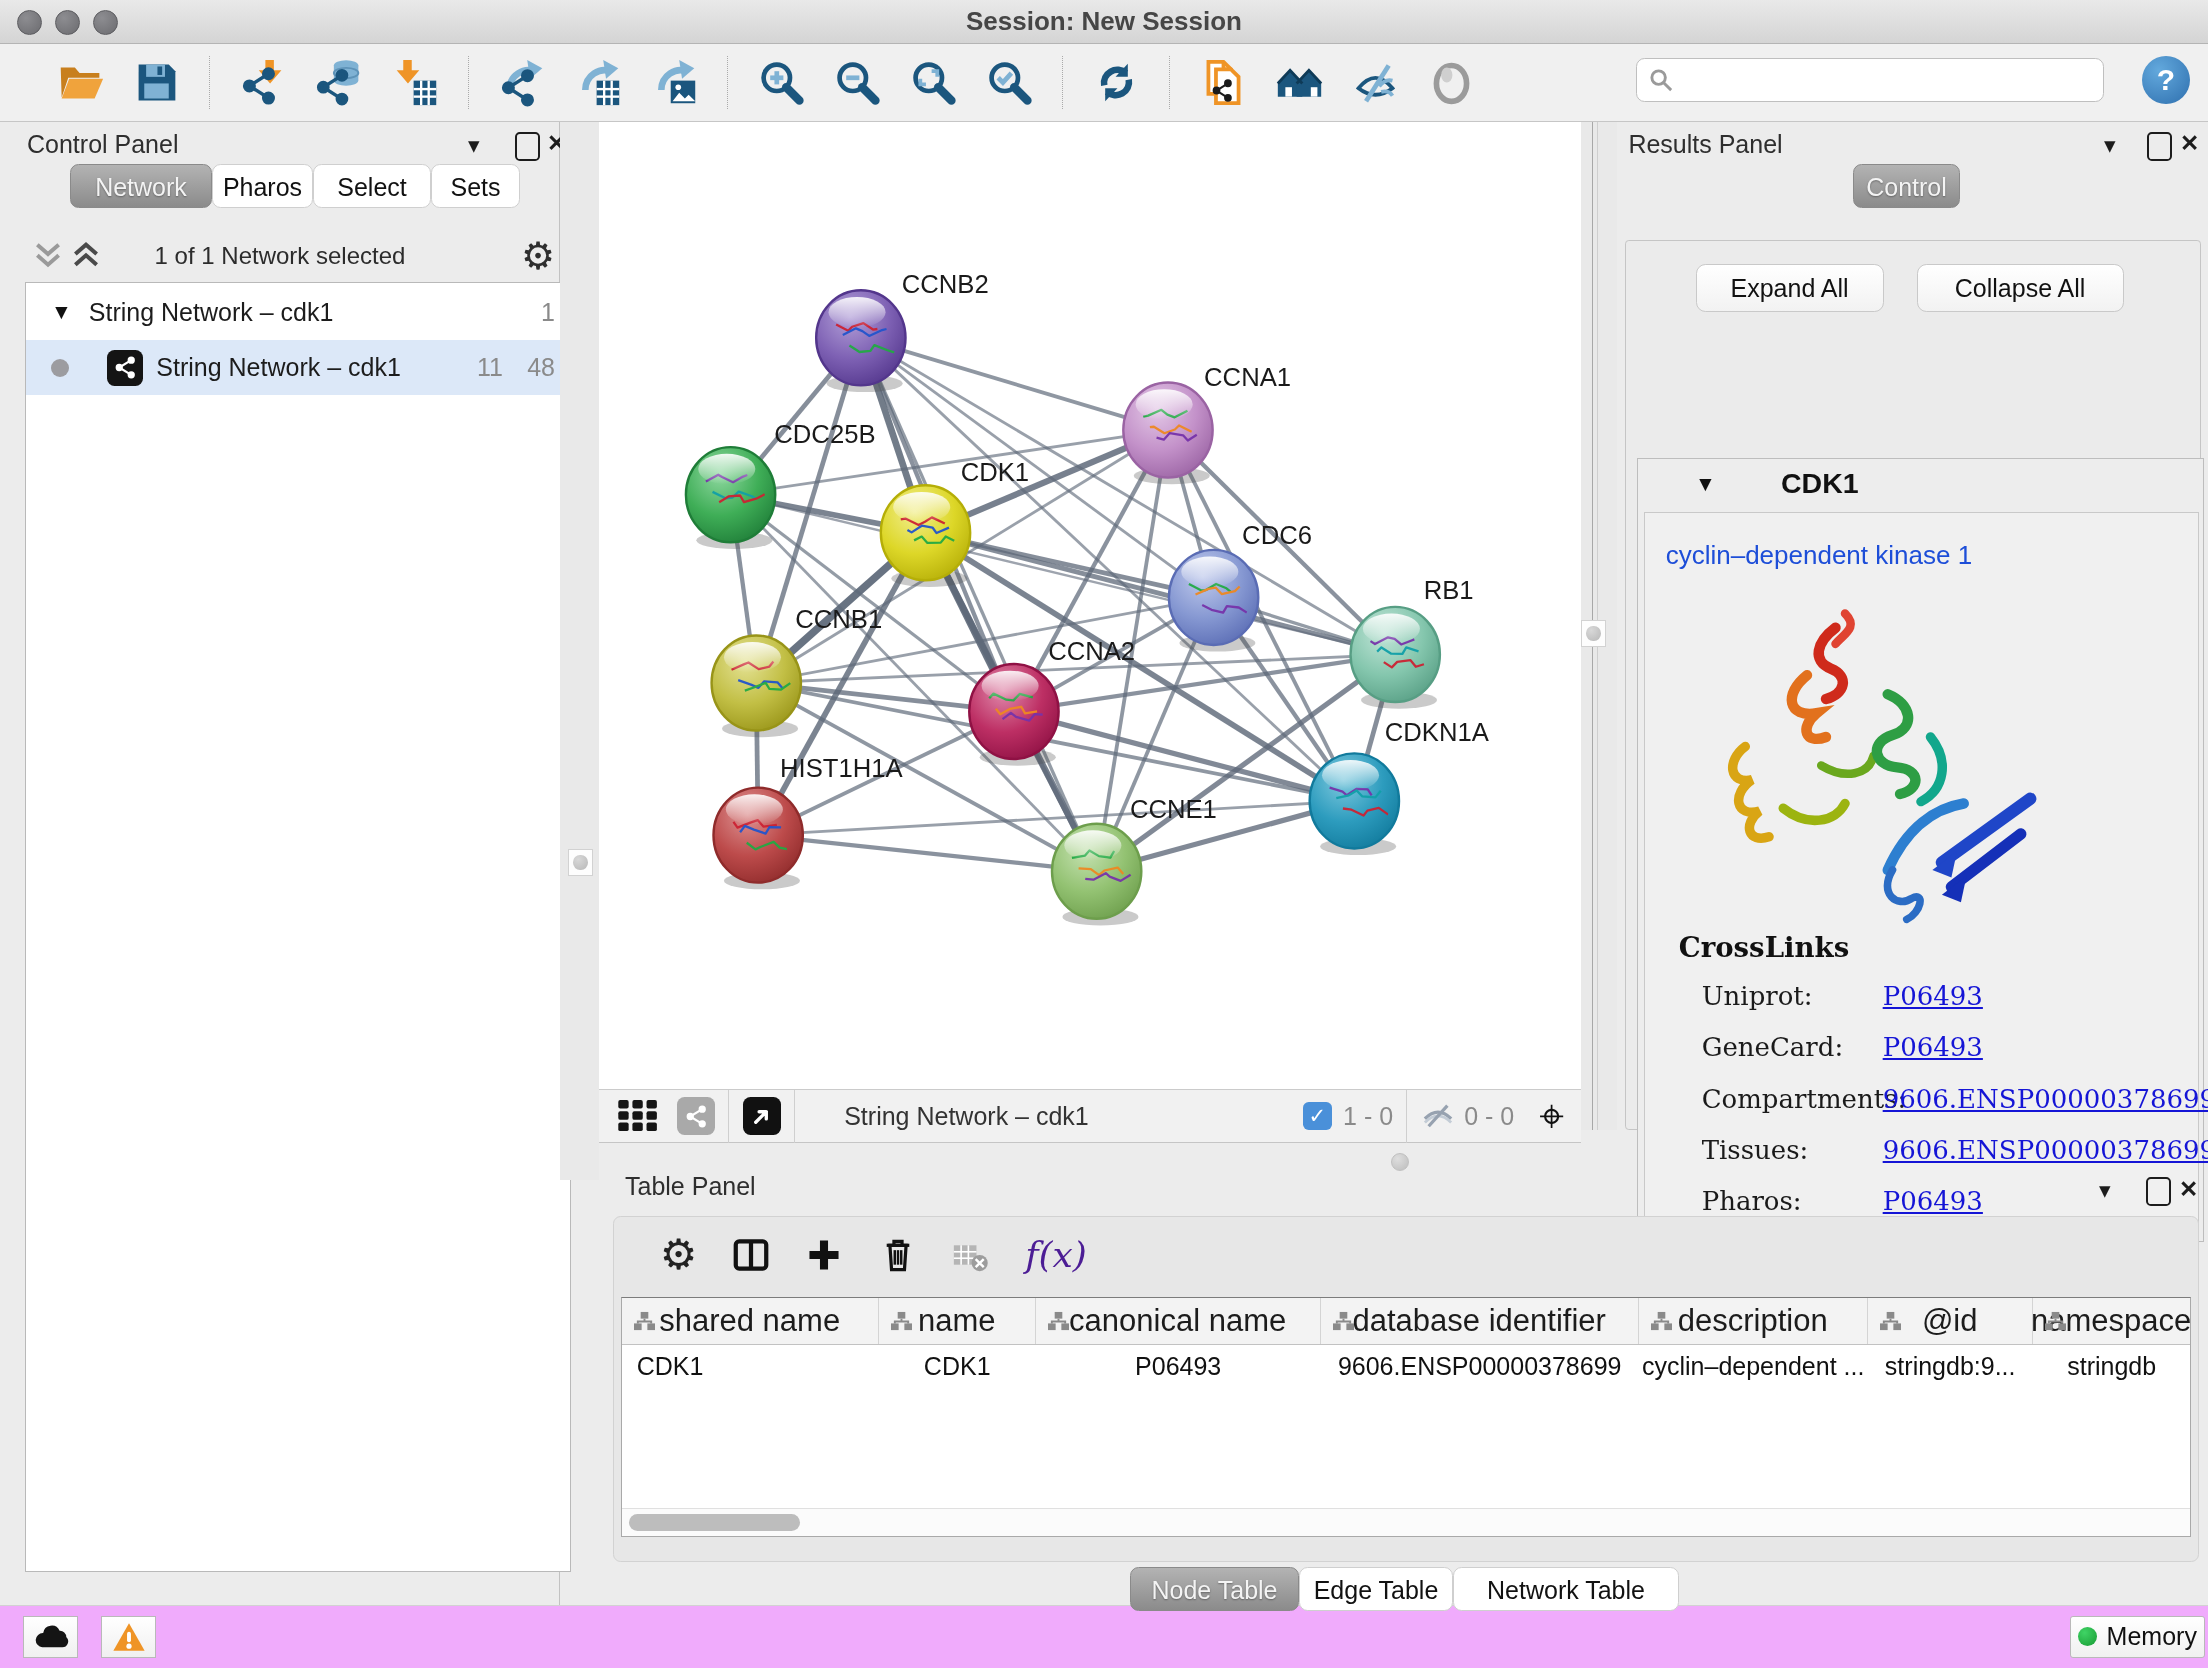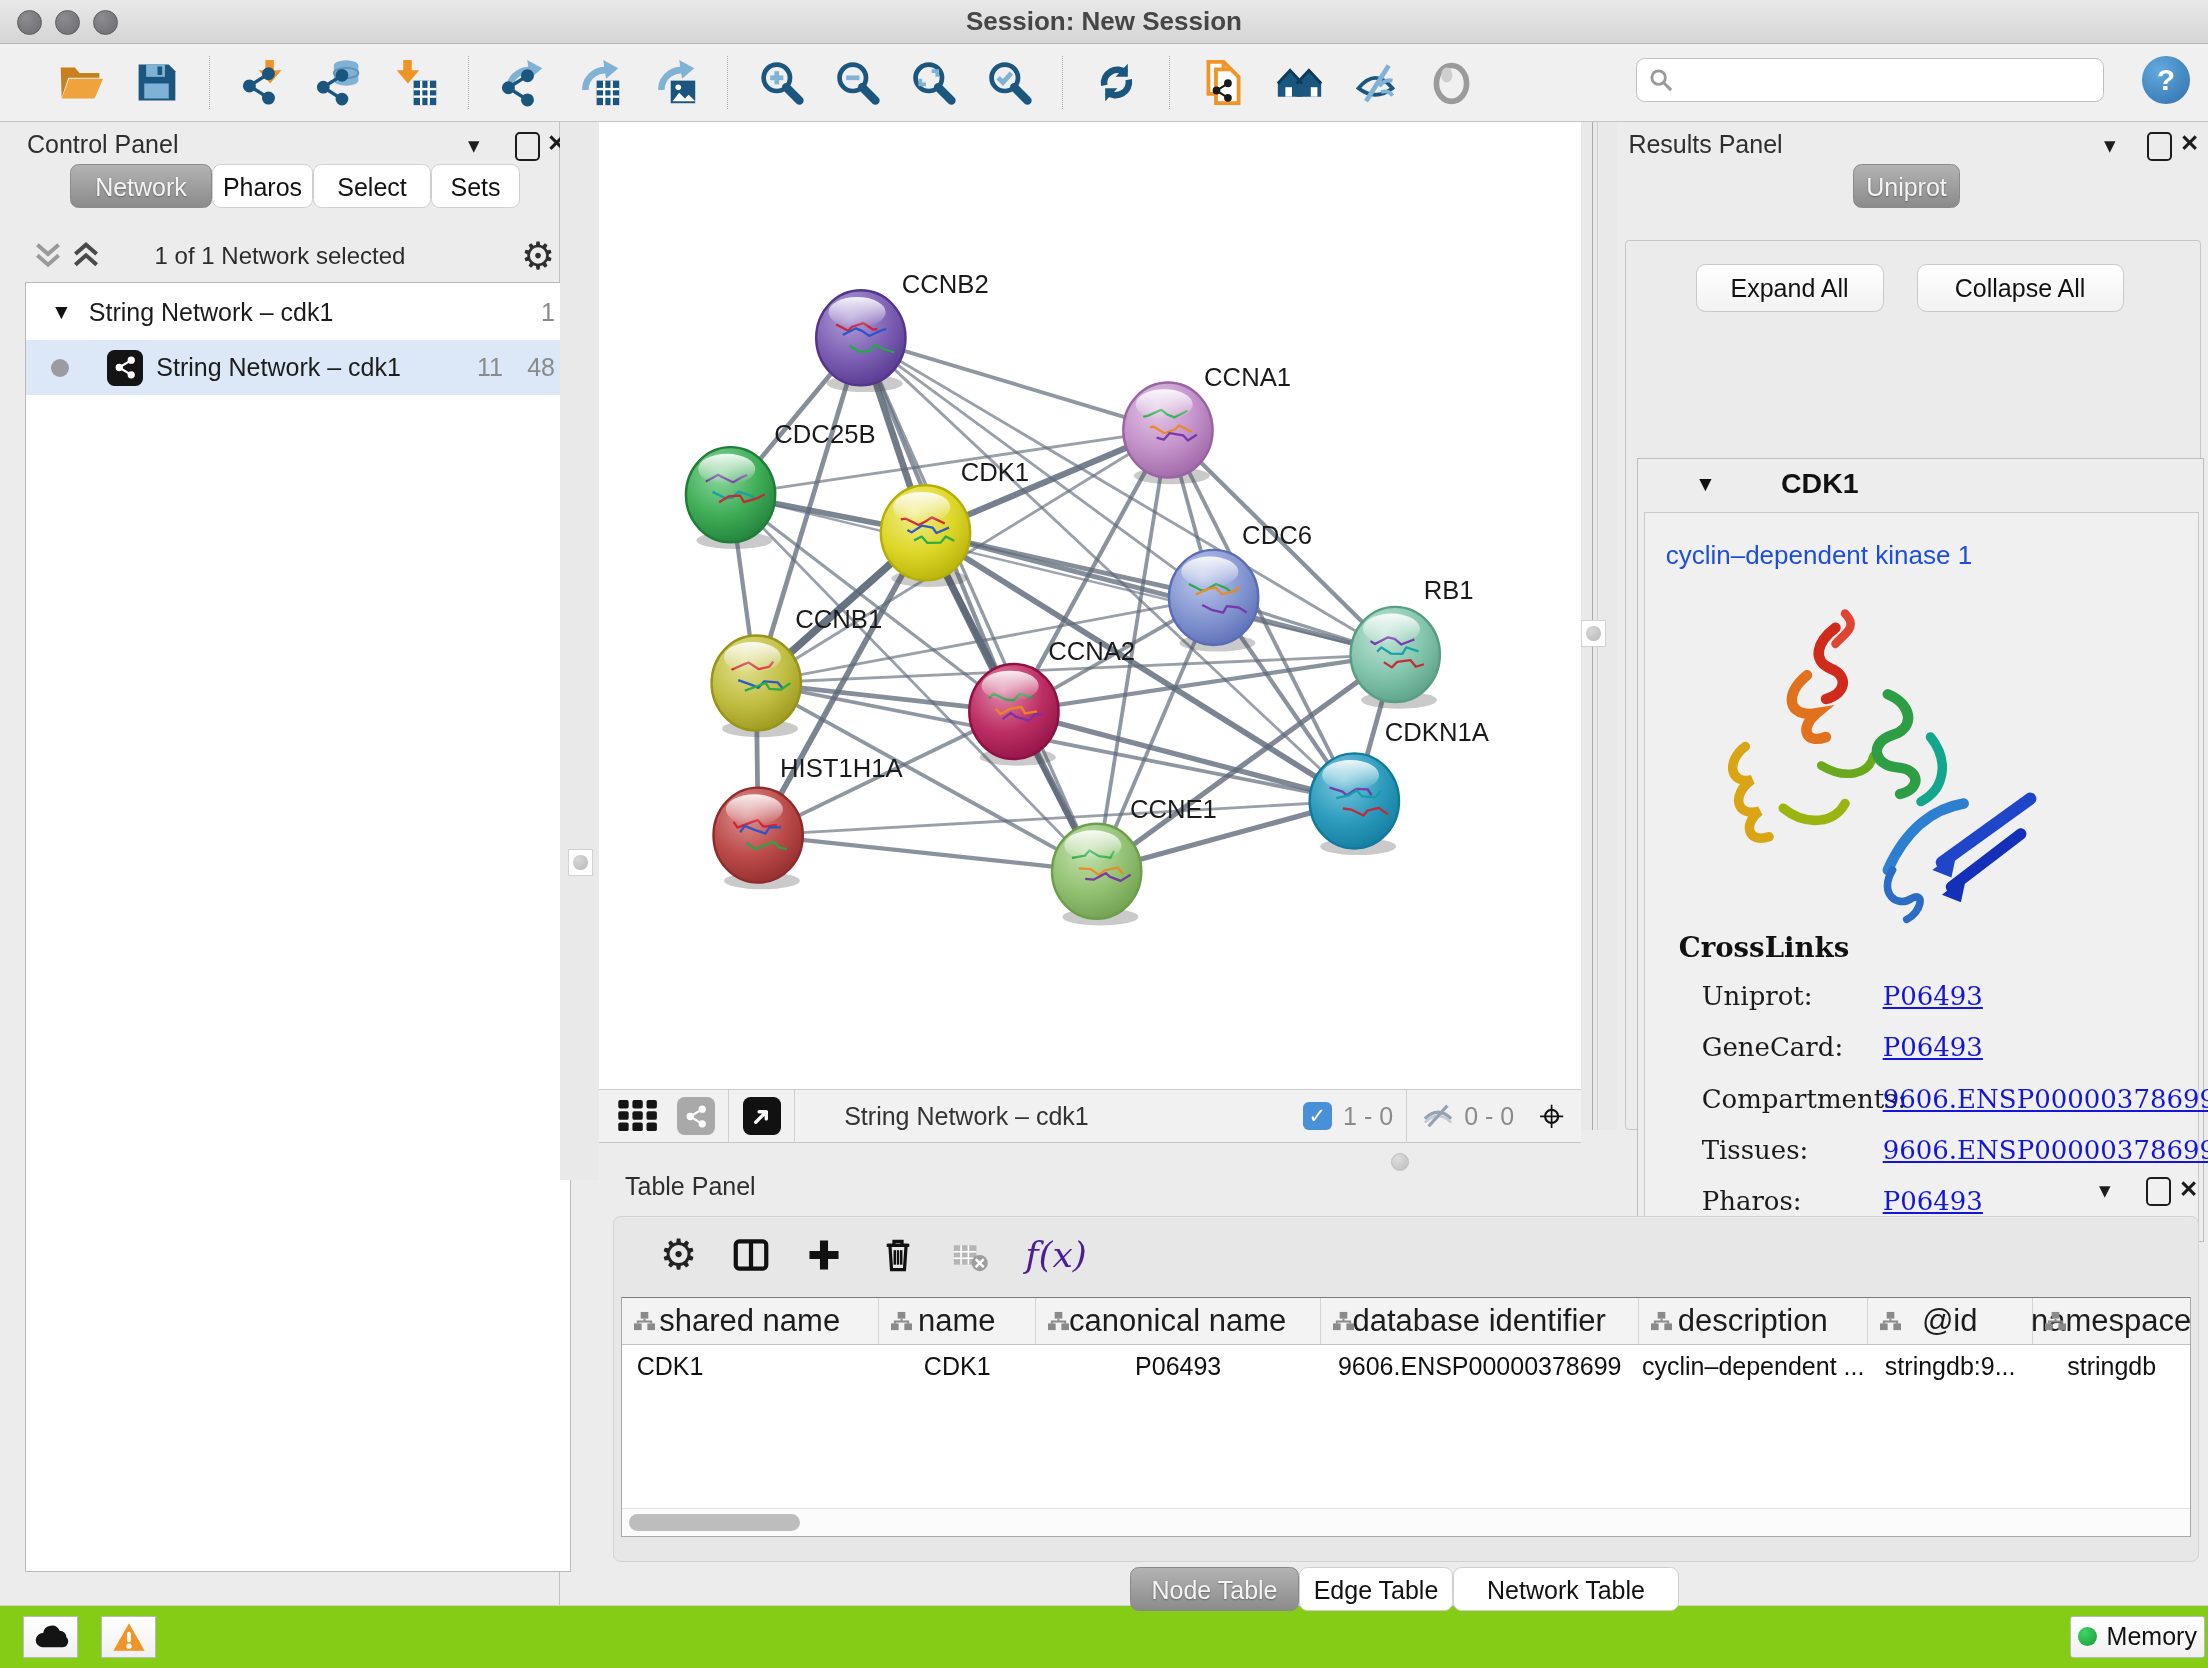--- a/index.html
+++ b/index.html
@@ -73,21 +73,21 @@
   .th{position:relative;display:flex;align-items:center;justify-content:center;font-size:31px;color:#1c1c1c;
     border-right:1px solid #d4d4d4;box-sizing:border-box;overflow:hidden;white-space:nowrap;}
   .th svg{position:absolute;left:11.4px;}
   .tr{display:flex;height:42px;}
   .td{display:flex;align-items:center;font-size:25px;color:#111;box-sizing:border-box;
       overflow:hidden;white-space:nowrap;justify-content:center;}
   .td:first-child{justify-content:flex-start;padding-left:15px;}
   #tbl-scroll{position:absolute;left:0;bottom:0;width:100%;height:27px;background:#fbfbfb;border-top:1px solid #e0e0e0;}
   #tbl-thumb{position:absolute;left:7.6px;top:4.8px;width:171px;height:17px;border-radius:8.6px;background:#bdbdbd;}
   
-  #statusbar{left:0;top:1605px;width:2208px;height:63px;border-top:1px solid #d2d2d2;background:#84cc16;}
+  #statusbar{left:0;top:1605px;width:2208px;height:63px;border-top:1px solid #d2d2d2;background:#f0abfc;}
   .sb-btn{position:absolute;top:9.5px;height:42px;background:linear-gradient(#ffffff,#f0f0f0);
     border:1px solid #b9b9b9;display:flex;align-items:center;justify-content:center;cursor:pointer;box-sizing:border-box;}
   text{font-family:"Liberation Sans",sans-serif;}
 </style>
 </head>
 <body>
 
 <div id="app">
 
   <div id="titlebar" class="abs">
@@ -660,21 +660,21 @@
   <div class="handle" style="left:1581px;top:620px;">
       <i></i>
     </div>
 
   <div id="results-panel" class="abs">
     <span class="panel-title" style="position:absolute;left:11.4px;top:7.6px;">Results Panel</span>
     <span class="hdr-ico" style="left:487px;top:9.5px;">▾</span>
     <span class="hdr-ico float-ico" style="left:530px;top:9.5px;"></span>
     <span class="hdr-ico" style="left:563px;top:7.6px;font-weight:bold;">✕</span>
 
-    <div class="tab sel" style="left:236px;top:42px;width:107px;">Uniprot</div>
+    <div class="tab sel" style="left:236px;top:42px;width:107px;">Control</div>
 
     <div id="rp-outer">
       <div class="rp-btn" style="left:70px;width:188px;">Expand All</div>
       <div class="rp-btn" style="left:291px;width:207px;">Collapse All</div>
 
       <div id="rp-inner">
         <span style="position:absolute;left:57px;top:13.3px;font-size:21px;color:#111;cursor:pointer;">▼</span>
         <span style="position:absolute;left:143px;top:7.6px;font-size:28.5px;font-weight:bold;color:#111;">CDK1</span>
 
         <div id="rp-body">

